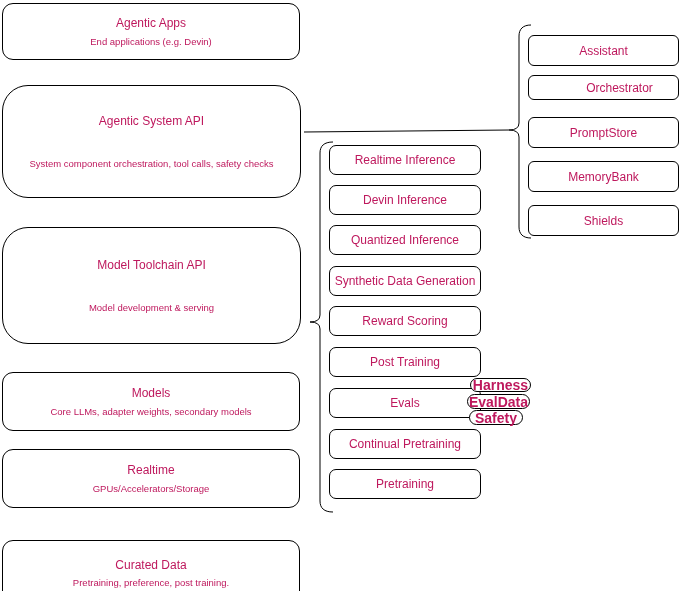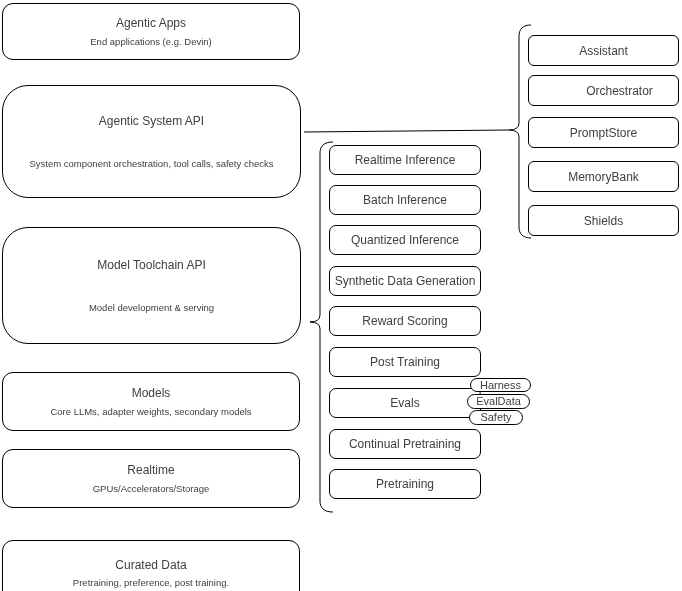--- a/index.html
+++ b/index.html
@@ -1,30 +1,30 @@
 <!DOCTYPE html>
 <html><head>
 <meta charset="utf-8">
 <style>
   html,body { margin:0; padding:0; background:#ffffff; }
   .canvas {
     position:relative; width:682px; height:591px; background:#ffffff;
-    font-family:"Liberation Sans", sans-serif; color:#404040; overflow:hidden;
+    font-family:"Liberation Sans", sans-serif; color:#be185d; overflow:hidden;
   }
   .layer { position:absolute; left:0; top:0; width:682px; height:591px; pointer-events:none; }
   .node {
     position:absolute; background:#ffffff; border:1px solid #000000;
     box-sizing:border-box; display:flex; flex-direction:column;
     align-items:center; justify-content:center; text-align:center;
   }
   .rounded   { border-radius:11px; }
   .xrounded  { border-radius:26px;gap:24px; }
   .item      { border-radius:7px;  font-size:12px; }
   .rightitem { border-radius:6px;  font-size:12px; }
-  .pill      { border-radius:999px; font-size:11px; line-height:1; }
+  .pill      { border-radius:999px; font-size:14px; line-height:1;font-weight:bold; }
   .title    { font-size:12px; line-height:1.2; }
   .subtitle { font-size:9.5px; line-height:1.2; margin-top:5px; }
 </style>
 </head>
 <body>
 
 <div class="canvas">
 
   <svg class="layer" viewBox="0 0 682 591" xmlns="http://www.w3.org/2000/svg">
     <path d="M 304 132 L 509 130" fill="none" stroke="#000000" stroke-width="1"></path>
@@ -56,32 +56,32 @@
     <div class="title">Realtime</div>
     <div class="subtitle">GPUs/Accelerators/Storage</div>
   </div>
 
   <div class="node rounded" style="left:2px; top:540px; width:298px; height:66px;">
     <div class="title">Curated Data</div>
     <div class="subtitle">Pretraining, preference, post training.</div>
   </div>
 
   <div class="node item" style="left:329px; top:145px; width:152px; height:30px;">Realtime Inference</div>
-  <div class="node item" style="left:329px; top:185px; width:152px; height:30px;">Batch Inference</div>
+  <div class="node item" style="left:329px; top:185px; width:152px; height:30px;">Devin Inference</div>
   <div class="node item" style="left:329px; top:225px; width:152px; height:30px;">Quantized Inference</div>
   <div class="node item" style="left:329px; top:266px; width:152px; height:30px;">Synthetic Data Generation</div>
   <div class="node item" style="left:329px; top:306px; width:152px; height:30px;">Reward Scoring</div>
   <div class="node item" style="left:329px; top:347px; width:152px; height:30px;">Post Training</div>
   <div class="node item" style="left:329px; top:388px; width:152px; height:30px;">Evals</div>
   <div class="node item" style="left:329px; top:429px; width:152px; height:30px;">Continual Pretraining</div>
   <div class="node item" style="left:329px; top:469px; width:152px; height:30px;">Pretraining</div>
 
   <div class="node pill" style="left:470px; top:378px; width:61px; height:14px;">Harness</div>
   <div class="node pill" style="left:467px; top:394px; width:63px; height:15px;">EvalData</div>
   <div class="node pill" style="left:469px; top:410px; width:54px; height:15px;">Safety</div>
 
   <div class="node rightitem" style="left:528px; top:35px; width:151px; height:31px;">Assistant</div>
-  <div class="node rightitem" style="left:528px; top:75px; width:151px; height:31px;padding-left:32px;">Orchestrator</div>
+  <div class="node rightitem" style="left:528px; top:75px; width:151px; height:25px;padding-left:32px;">Orchestrator</div>
   <div class="node rightitem" style="left:528px; top:117px; width:151px; height:31px;">PromptStore</div>
   <div class="node rightitem" style="left:528px; top:161px; width:151px; height:31px;">MemoryBank</div>
   <div class="node rightitem" style="left:528px; top:205px; width:151px; height:31px;">Shields</div>
 
 </div>
 
 </body></html>

